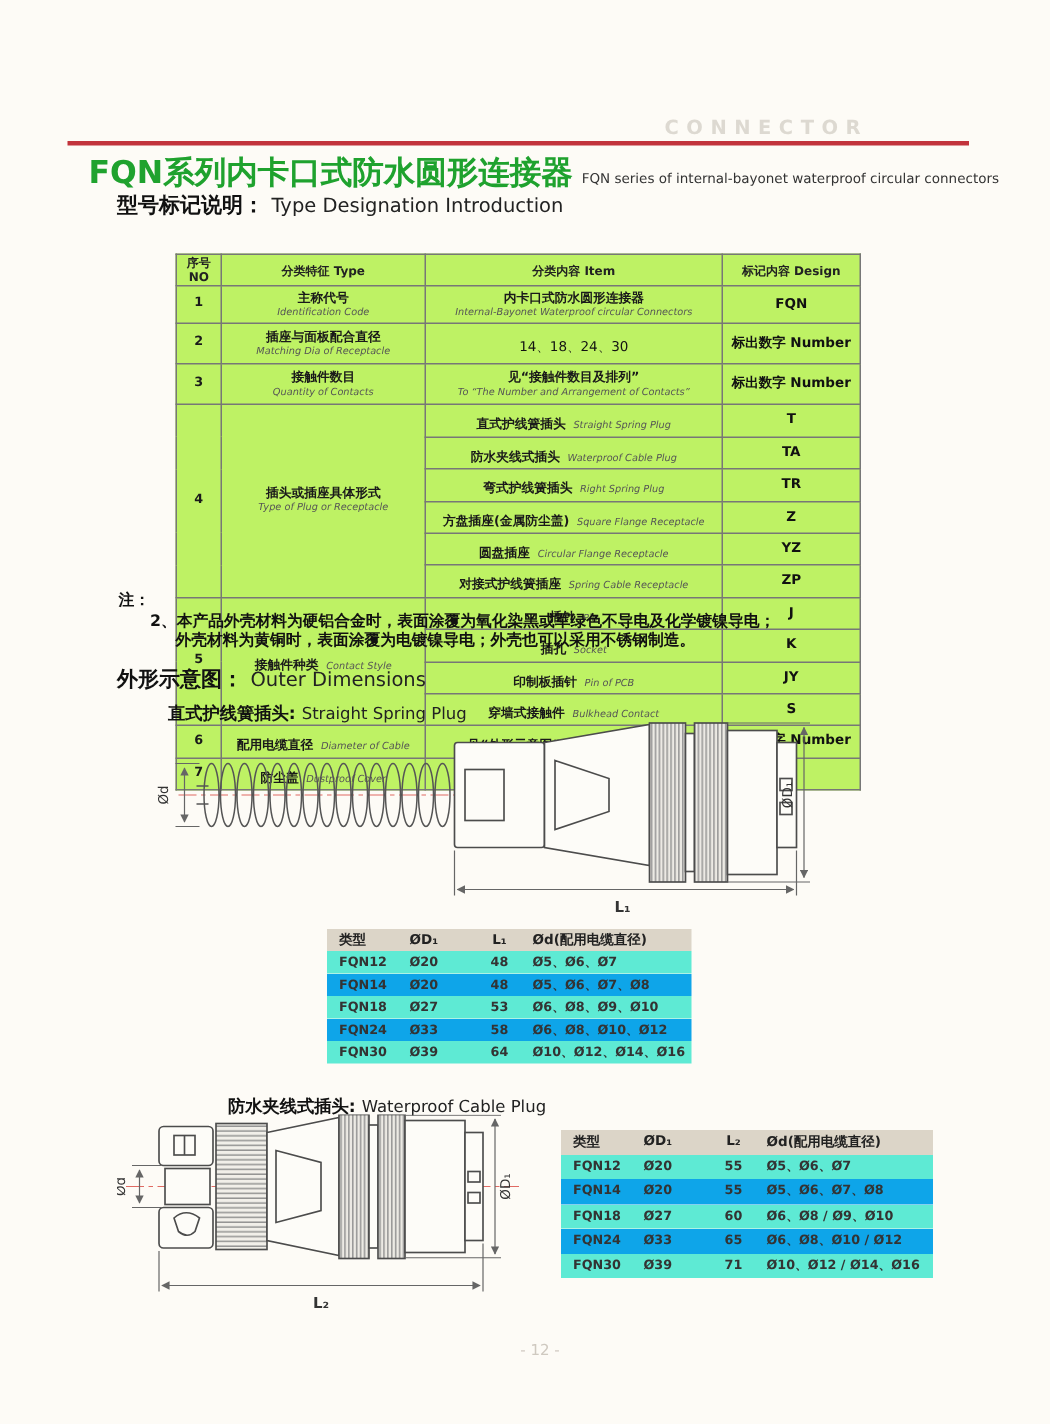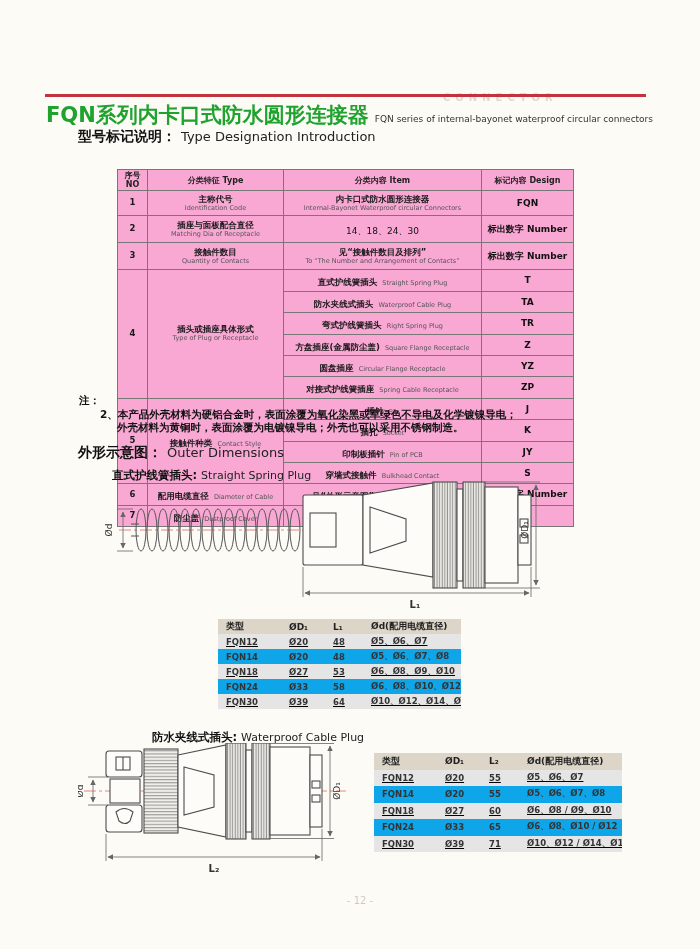--- a/index.html
+++ b/index.html
@@ -6,47 +6,47 @@
   body{
     width:700px;height:949px;position:relative;overflow:hidden;
     background:#fdfbf6;
     font-family:"DejaVu Sans","Liberation Sans",sans-serif;
     -webkit-font-smoothing:antialiased;
   }
   .abs{position:absolute;}
 
   
   #red-line{left:45px;top:94px;width:601px;height:3px;background:#c2343c;}
-  #watermark{left:443px;top:92px;font-size:10px;font-weight:bold;
+  #watermark{left:443px;top:78px;font-size:13px;font-weight:bold;
     color:rgba(168,162,150,.38);letter-spacing:5px;}
 
   
-  #title{left:46px;top:101px;white-space:nowrap;}
+  #title{left:59px;top:101px;white-space:nowrap;}
   #title .t-cn{font-size:21px;font-weight:bold;color:#1fa22e;}
   #title .t-en{font-size:9px;color:#333;margin-left:6px;}
 
   
   .sec-h{white-space:nowrap;}
   .sec-h .hd-cn{font-size:14px;font-weight:bold;color:#111;}
   .sec-h .hd-en{font-size:13px;color:#222;margin-left:5px;}
   #h-type{left:78px;top:126px;}
   #h-outer{left:78px;top:442px;}
   .sub-h .sh-cn{font-size:11.5px;font-weight:bold;color:#111;}
   .sub-h .sh-en{font-size:11px;color:#222;margin-left:4px;}
   #h-straight{left:112px;top:464px;}
   #h-water{left:112px;top:726px;padding-left:40px;}
 
   
   #type-table{left:117px;top:169px;}
-  table.tt{border-collapse:collapse;width:456px;table-layout:fixed;background:#f9a8d4;}
+  table.tt{border-collapse:collapse;width:456px;table-layout:fixed;background:#bef264;}
   table.tt td{border:1px solid #777;text-align:center;vertical-align:middle;
     padding:1px 2px;line-height:1.15;overflow:hidden;}
   table.tt{border:1.5px solid #555;}
   .cn{font-size:8.5px;color:#1a1a1a;font-weight:bold;}
-  .en{font-size:6.5px;color:#555;font-weight:normal;}
+  .en{font-size:6.5px;color:#555;font-weight:normal;font-style:italic;}
   .stack span{display:block;}
   td.item-c{text-align:left;padding-left:5px;}
   td.des{font-size:9px;font-weight:bold;color:#111;}
   tr.h-head td{height:13px;font-size:8px;font-weight:bold;color:#222;}
   tr.r1 td{height:22px;} tr.r2 td{height:24px;} tr.r3 td{height:24px;}
   tr.sub td{height:11px;}
   tr.r6 td,tr.r7 td{height:12px;}
   td .num{font-size:9px;color:#111;}
 
   
@@ -60,24 +60,24 @@
   
   svg text{fill:#333;font-family:"DejaVu Sans",sans-serif;}
   .dimtxt{font-size:9px;}
   .dimL{font-size:10px;font-weight:bold;}
   #svg1{left:103px;top:479px;}
   #svg2{left:78px;top:743px;}
 
   
   table.mini{border-collapse:collapse;table-layout:fixed;}
   table.mini th,table.mini td{font-size:8.5px;color:#333;font-weight:bold;
-    padding:0 19px;height:15px;text-align:left;white-space:nowrap;overflow:hidden;}
+    padding:0 3px;height:15px;text-align:left;white-space:nowrap;overflow:hidden;}
   table.mini th{font-size:9px;color:#222;}
   tr.mh{background:#dcd5c8;}
-  tr.ra{background:#e5e5e5;text-decoration:underline;}
+  tr.ra{background:#5eead4;}
   tr.rb{background:#0ea5e9;}
   #table1{left:218px;top:619px;width:243px;}
   #table2{left:374px;top:753px;width:248px;}
   #table2 th,#table2 td{height:16.5px;}
   .colT{width:52px;padding-left:8px!important;}
   .colD{width:44px;}
   .colL{width:38px;text-align:center!important;}
 
   #page-num{left:325px;top:895px;width:70px;text-align:center;
     font-size:10px;color:#cfc9c0;}

